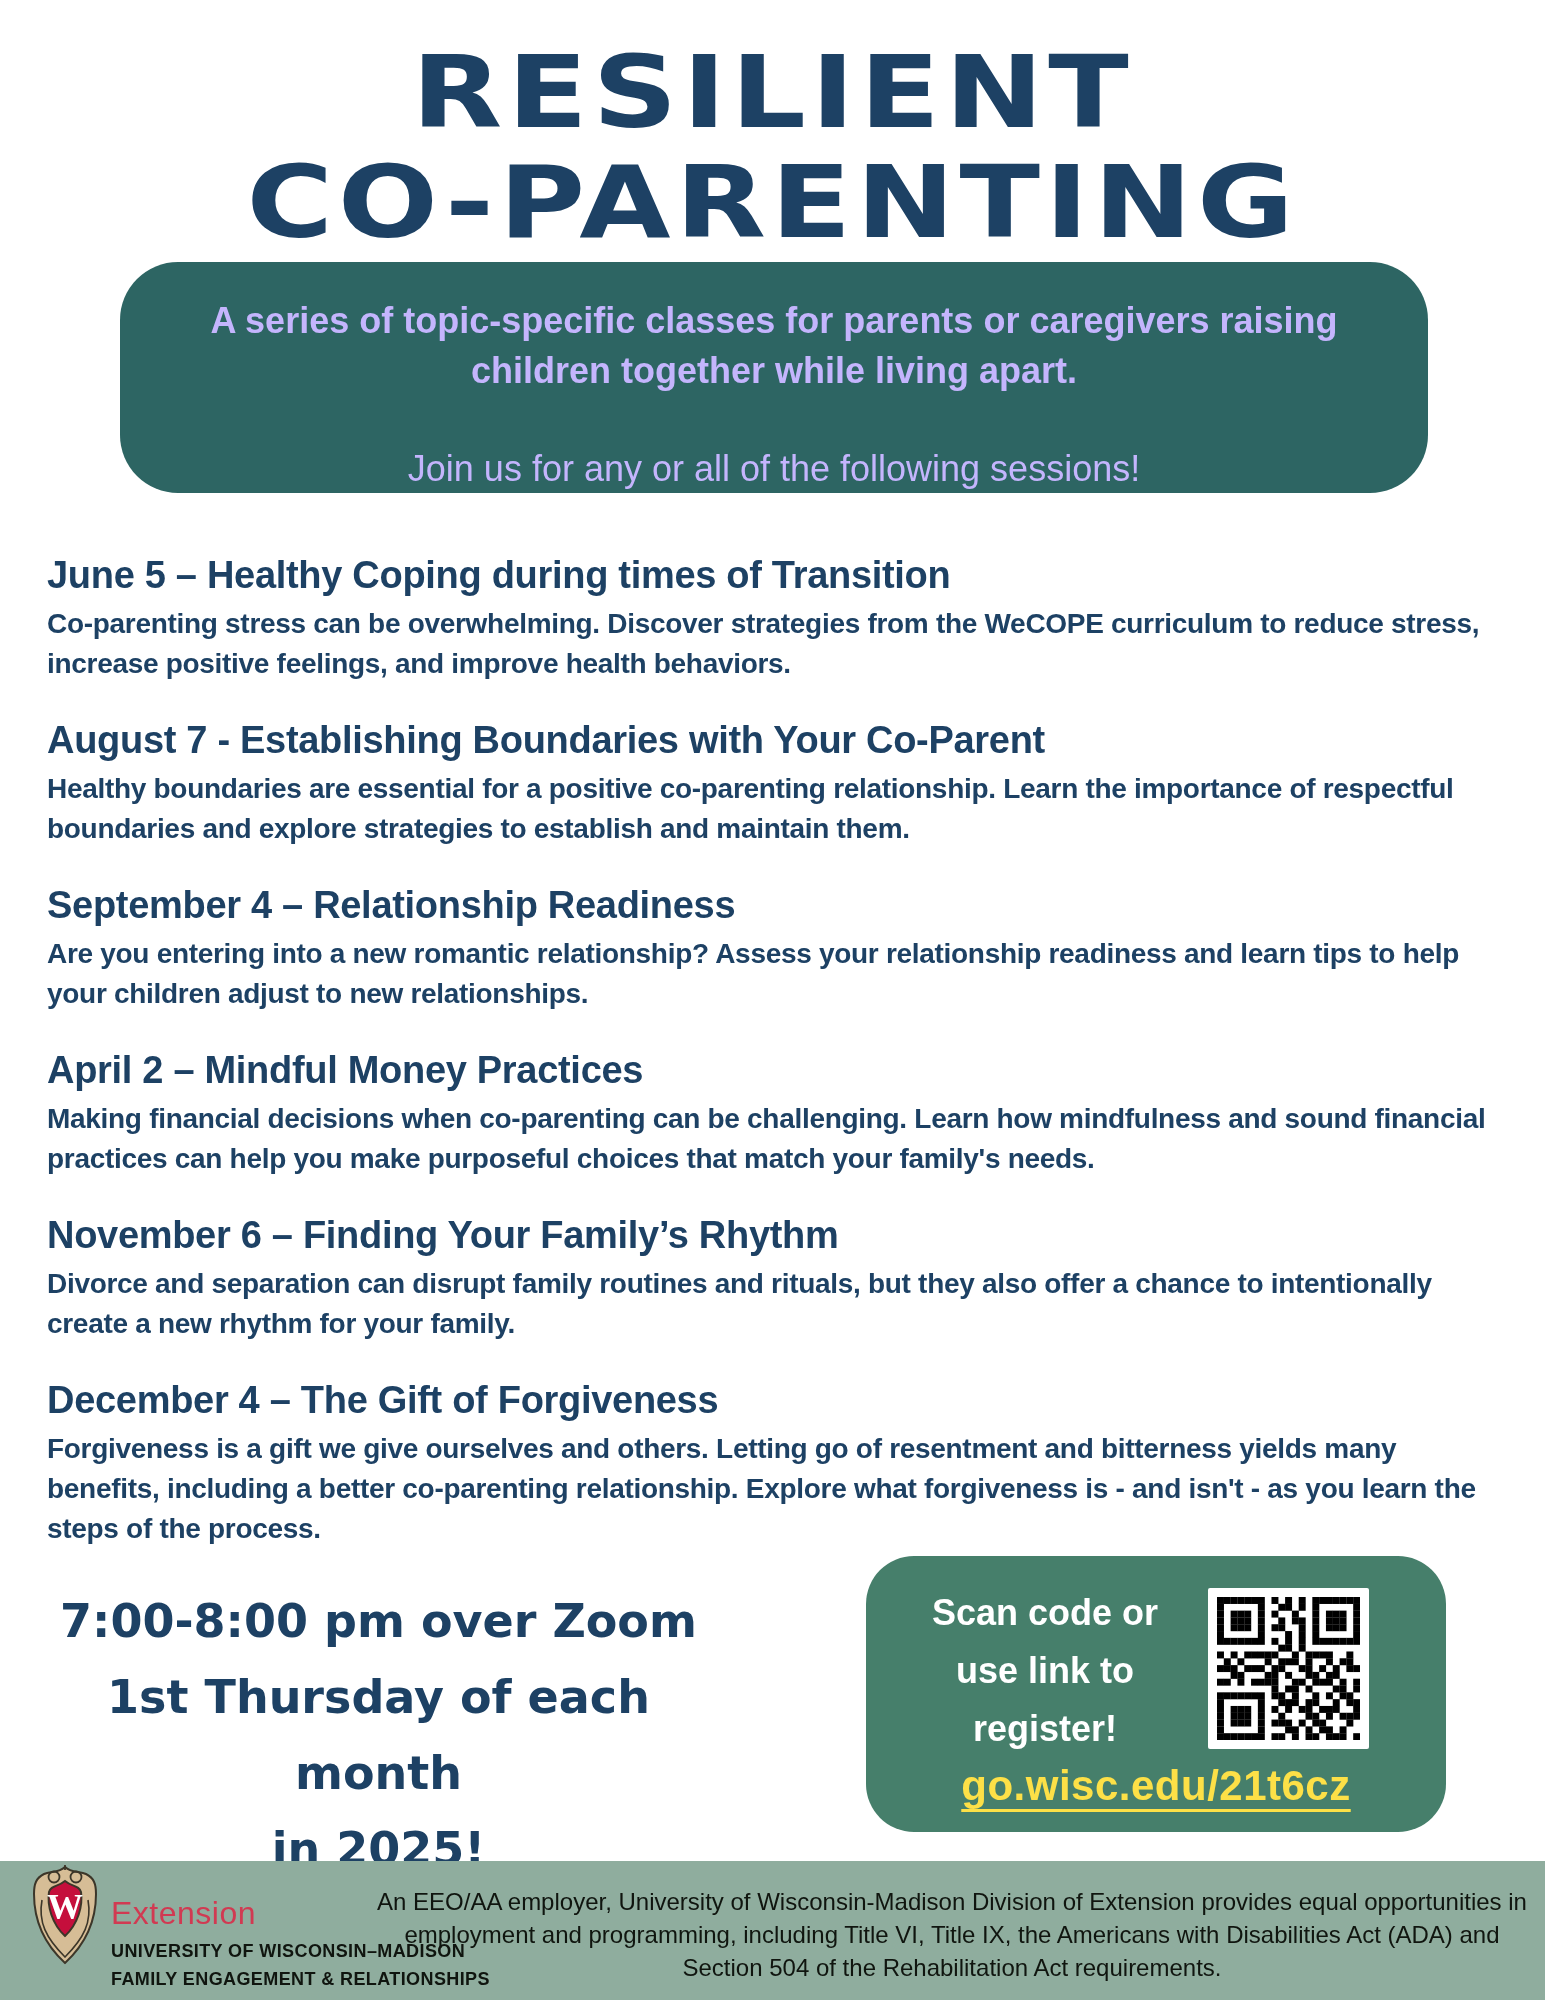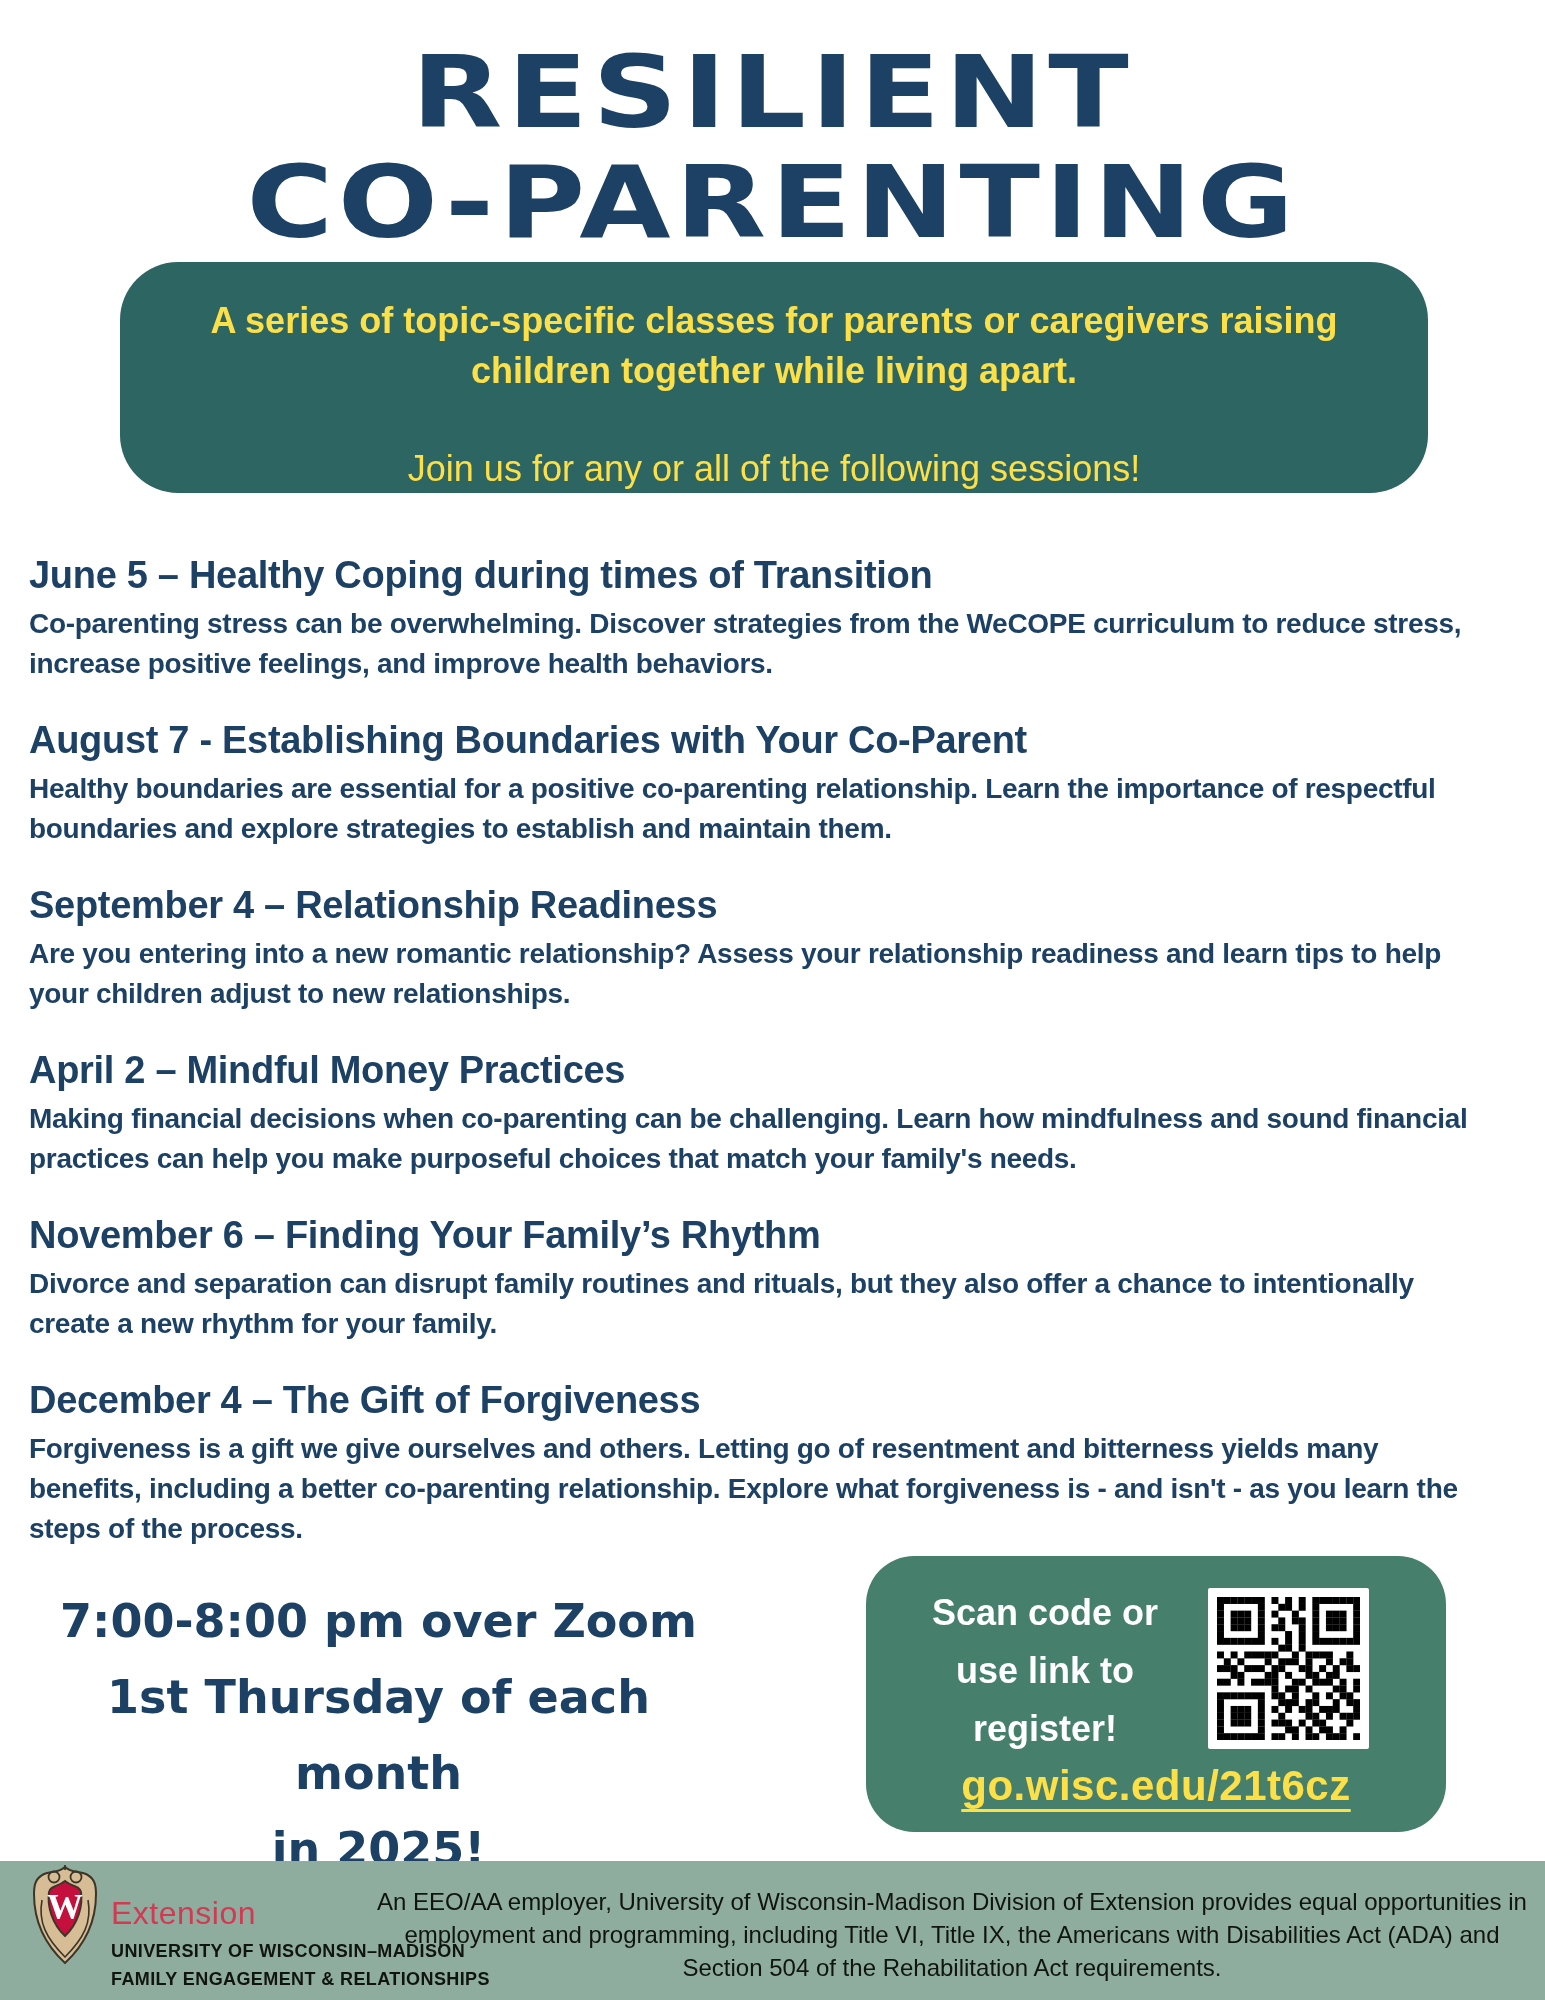--- a/index.html
+++ b/index.html
@@ -13,28 +13,28 @@
   .title {
     position:absolute; top:38px; left:0; width:100%;
     text-align:center; color:#1d4164; font-family:"DejaVu Sans", sans-serif;
     font-weight:bold; font-size:100px; line-height:110px; letter-spacing:4px;
   }
   .title .t-line { transform:scaleX(1.18); transform-origin:center; white-space:nowrap; }
 
   
   .intro-box {
     position:absolute; left:120px; top:262px; width:1308px; height:231px;
-    background:#2d6563; border-radius:58px; color:#fde047; text-align:center;
+    background:#2d6563; border-radius:58px; color:#c4b5fd; text-align:center;
     padding:34px 55px 14px 55px;
   }
   .intro-box .desc { font-size:36px; line-height:50px; font-weight:bold; }
   .intro-box .cta  { font-size:36px; line-height:44px; font-weight:normal; margin-top:51px; }
 
   
-  .sessions { position:absolute; left:29px; top:552px; width:1460px; }
+  .sessions { position:absolute; left:47px; top:552px; width:1460px; }
   .session  { margin-bottom:33px; }
   .session h2 {
     color:#1d4164; font-size:38px; line-height:46px; font-weight:bold;
     letter-spacing:-0.3px; margin-bottom:6px;
   }
   .session p {
     color:#1d4164; font-size:28px; line-height:40px; font-weight:bold;
     letter-spacing:-0.3px; width:1440px;
   }
 

